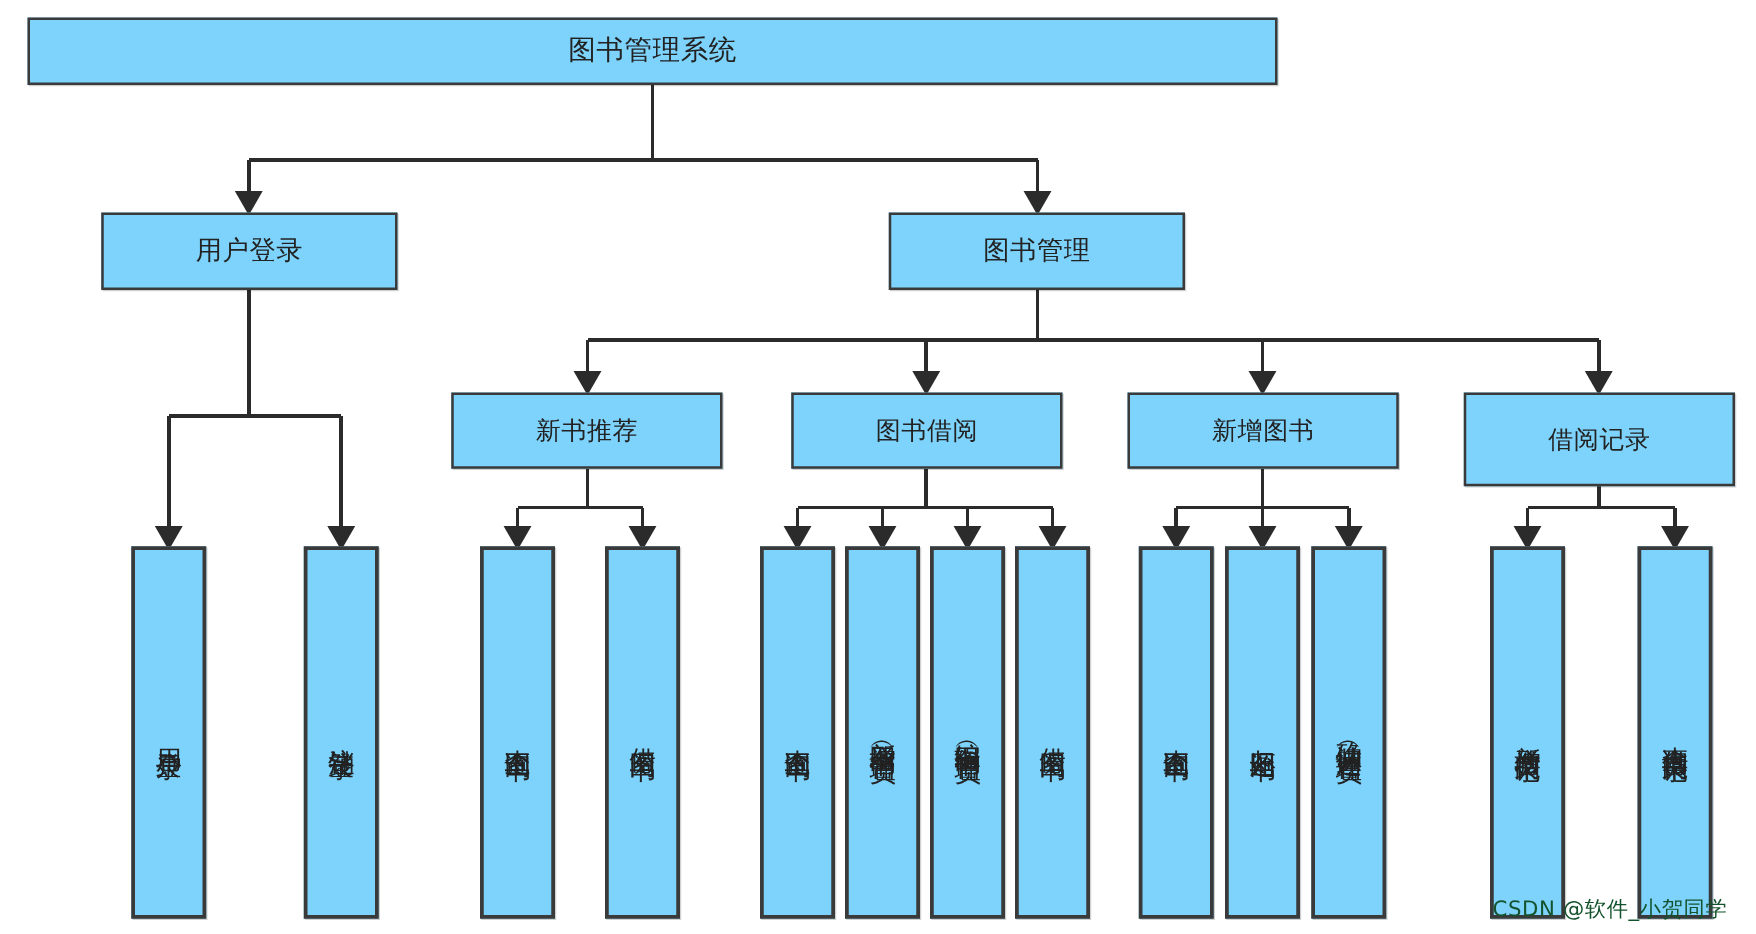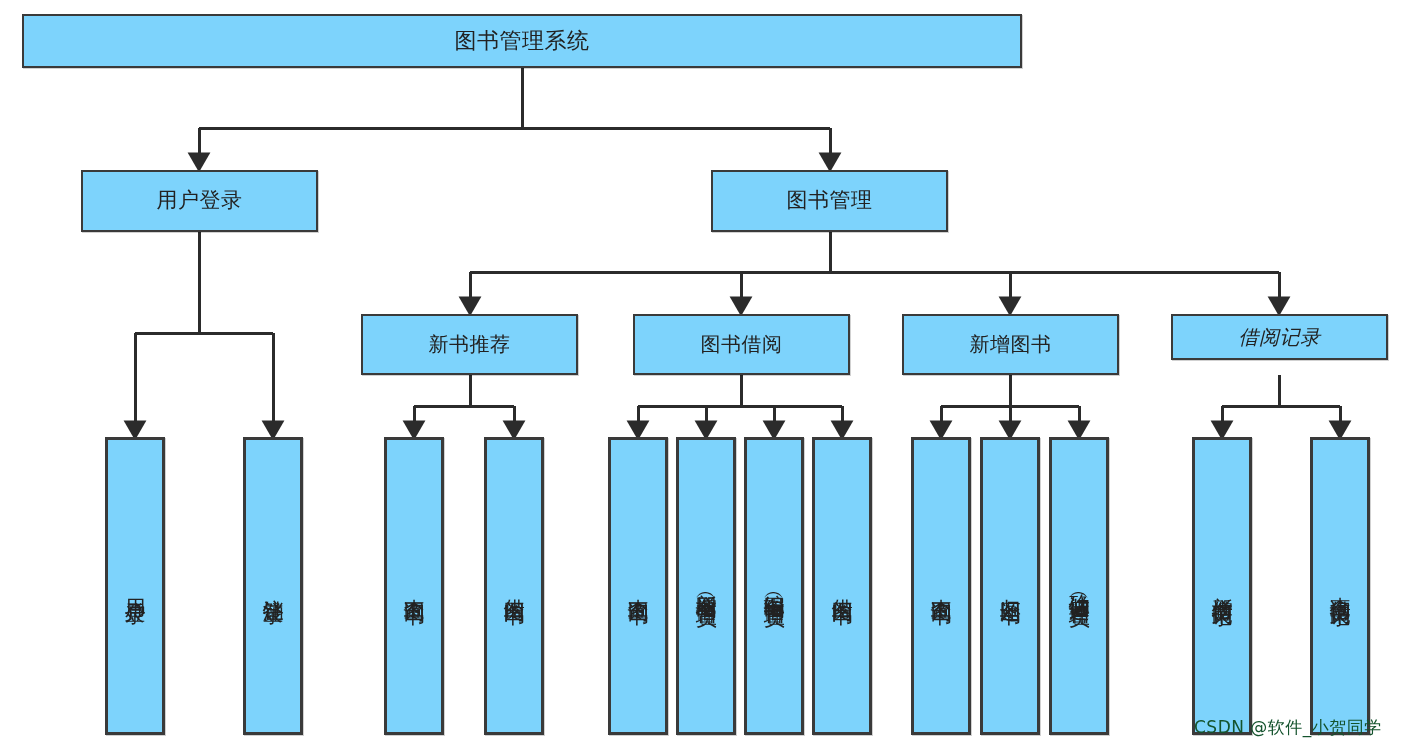--- a/index.html
+++ b/index.html
@@ -137,21 +137,21 @@
 
   <div class="node h2" style="left:361px; top:314px; width:217px; height:61px;">
     <span class="lbl">新书推荐</span>
   </div>
   <div class="node h2" style="left:633px; top:314px; width:217px; height:61px;">
     <span class="lbl">图书借阅</span>
   </div>
   <div class="node h2" style="left:902px; top:314px; width:217px; height:61px;">
     <span class="lbl">新增图书</span>
   </div>
-  <div class="node h2" style="left:1171px; top:314px; width:217px; height:46px;font-style:italic;">
+  <div class="node h2" style="left:1171px; top:314px; width:217px; height:75px;">
     <span class="lbl">借阅记录</span>
   </div>
 
   <div class="node leaf" style="left:105px; top:437px; width:60px; height:298px;">
     <span class="lbl">用户登录</span>
   </div>
   <div class="node leaf" style="left:243px; top:437px; width:60px; height:298px;">
     <span class="lbl">注销登录</span>
   </div>
 

